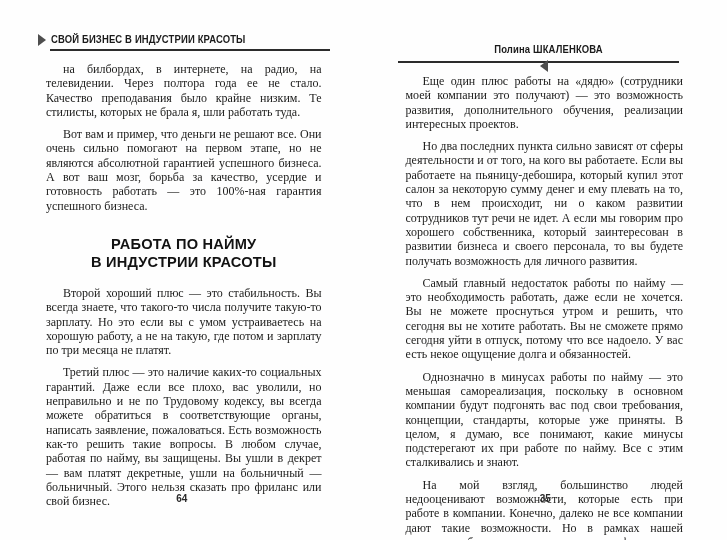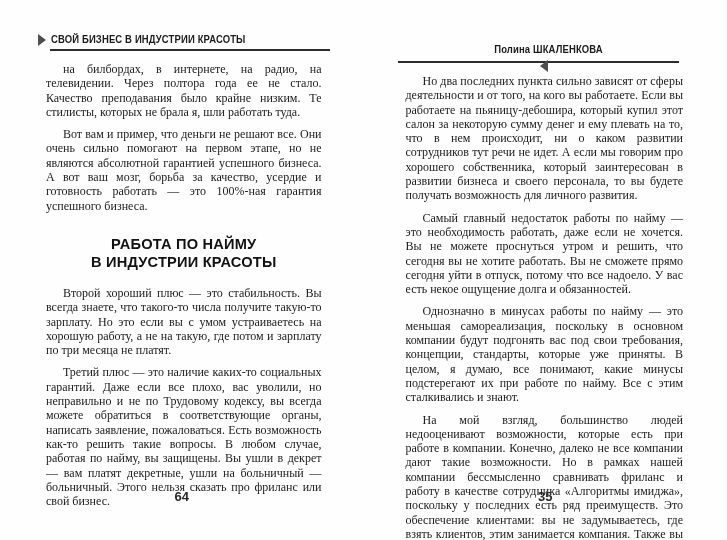--- a/index.html
+++ b/index.html
@@ -150,21 +150,21 @@
 
   
   .folio {
     position: absolute;
     left: 0;
     right: 0;
     bottom: 36px;
     text-align: center;
     font-family: "Liberation Sans Narrow", "Liberation Sans", sans-serif;
     font-weight: bold;
-    font-size: 13px;
+    font-size: 10px;
     color: #2a2a2a;
   }
 </style>
 </head>
 <body>
 
 <div class="spread">
   <div class="scan-top-shade"></div>
   <div class="scan-bottom-shade"></div>
 
@@ -194,20 +194,21 @@
 
   <div class="page page-right">
 
     <div class="runhead runhead-right">
       <span class="runhead-title"><span>Полина</span>&nbsp;<span>ШКАЛЕНКОВА</span></span>
       <span class="tri tri-left"></span>
     </div>
     <div class="rule rule-right"></div>
 
     <div class="col">
+      <p class="body">Еще один плюс работы на «дядю» (сотрудники моей компании это получают) — это возможность развития, дополнительного обучения, реализации интересных проектов.</p>
       <p class="body">Но два последних пункта сильно зависят от сферы деятельности и от того, на кого вы работаете. Если вы работаете на пьяницу-дебошира, который купил этот салон за некоторую сумму денег и ему плевать на то, что в нем происходит, ни о каком развитии сотрудников тут речи не идет. А если мы говорим про хорошего собственника, который заинтересован в развитии бизнеса и своего персонала, то вы будете получать возможность для личного развития.</p>
       <p class="body">Самый главный недостаток работы по найму — это необходимость работать, даже если не хочется. Вы не можете проснуться утром и решить, что сегодня вы не хотите работать. Вы не сможете прямо сегодня уйти в отпуск, потому что все надоело. У вас есть некое ощущение долга и обязанностей.</p>
       <p class="body">Однозначно в минусах работы по найму — это меньшая самореализация, поскольку в основном компании будут подгонять вас под свои требования, концепции, стандарты, которые уже приняты. В целом, я думаю, все понимают, какие минусы подстерегают их при работе по найму. Все с этим сталкивались и знают.</p>
       <p class="body">На мой взгляд, большинство людей недооценивают возможности, которые есть при работе в компании. Конечно, далеко не все компании дают такие возможности. Но в рамках нашей компании бессмысленно сравнивать фриланс и работу в качестве сотрудника «Алгоритмы имиджа», поскольку у последних есть ряд преимуществ. Это обеспечение клиентами: вы не задумываетесь, где взять клиентов, этим занимается компания. Также вы не задумывайтесь над тем, где проводить встречи с клиентами, у вас есть оборудованное рабочее место, есть все необходимое для работы, все инструменты и материалы. У вас есть имя компании, которое вас</p>
     </div>
 
     <div class="folio">35</div>
   </div>
 </div>
 

